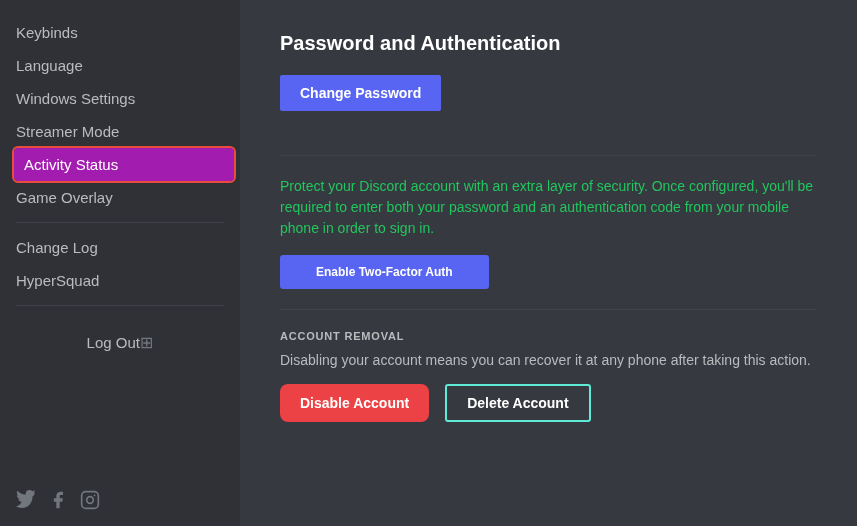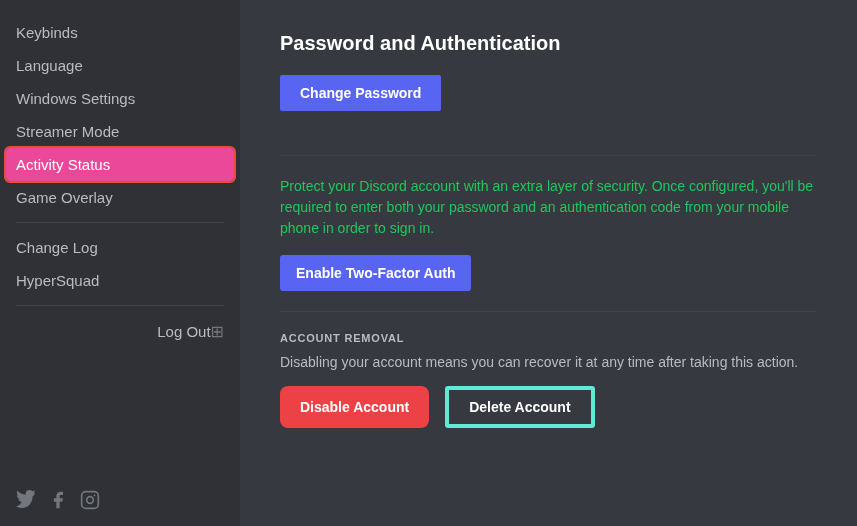--- a/index.html
+++ b/index.html
@@ -25,41 +25,43 @@
     }
     .sidebar-item {
       padding: 8px 10px;
       border-radius: 4px;
       cursor: pointer;
       font-size: 15px;
       color: #b9bbbe;
       user-select: none;
     }
     .sidebar-item.active {
-      background: #ec4899;
+      background: #a21caf;
       color: #fff;
       outline: 2px solid #e74c3c;
+      margin-left: 8px;
     }
     .sidebar-section-label {
       padding: 16px 10px 4px 10px;
       font-size: 11px;
       font-weight: 700;
       color: #72767d;
       letter-spacing: 0.8px;
       text-transform: uppercase;
     }
     .sidebar-divider {
       height: 1px;
       background: #40444b;
       margin: 8px 10px;
     }
     .sidebar-item-row {
       display: flex;
       align-items: center;
-      justify-content: flex-end;
+      justify-content: center;
+      margin-top: 11px;
     }
     .sidebar-item-icon {
       font-size: 16px;
       color: #72767d;
     }
     .sidebar-social {
       display: flex;
       gap: 12px;
       padding: 10px 10px 0 10px;
       margin-top: auto;
@@ -114,22 +116,22 @@
       color: #22c55e;
       line-height: 1.5;
       margin-bottom: 16px;
       max-width: 580px;
     }
     .btn-enable-2fa {
       background: #5865f2;
       color: #fff;
       border: none;
       border-radius: 3px;
-      padding: 10px 16px;
-      font-size: 14px;
+      padding: 10px 36px;
+      font-size: 12px;
       font-weight: 600;
       cursor: pointer;
     }
     .account-removal-desc {
       font-size: 14px;
       color: #b9bbbe;
       margin-bottom: 16px;
       max-width: 580px;
     }
     .account-actions {
@@ -142,21 +144,21 @@
       border: none;
       border-radius: 8px;
       padding: 10px 20px;
       font-size: 14px;
       font-weight: 600;
       cursor: pointer;
     }
     .btn-delete-account {
       background: transparent;
       color: #fff;
-      border: 4px solid #5eead4;
+      border: 2px solid #5eead4;
       border-radius: 3px;
       padding: 9px 20px;
       font-size: 14px;
       font-weight: 600;
       cursor: pointer;
     }
   </style>
 </head>
 <body>
 
@@ -209,18 +211,18 @@
   <button class="btn-change-password">Change Password</button>
 
   <div class="section-divider"></div>
 
   <p class="section-desc">Protect your Discord account with an extra layer of security. Once configured, you'll be required to enter both your password and an authentication code from your mobile phone in order to sign in.</p>
   <button class="btn-enable-2fa">Enable Two-Factor Auth</button>
 
   <div class="section-divider"></div>
 
   <div class="section-label">ACCOUNT REMOVAL</div>
-  <p class="account-removal-desc">Disabling your account means you can recover it at any time after taking this action.</p>
+  <p class="account-removal-desc">Disabling your account means you can recover it at any phone after taking this action.</p>
   <div class="account-actions">
     <button class="btn-disable-account">Disable Account</button>
     <button class="btn-delete-account">Delete Account</button>
   </div>
 </main>
 
 </body></html>

